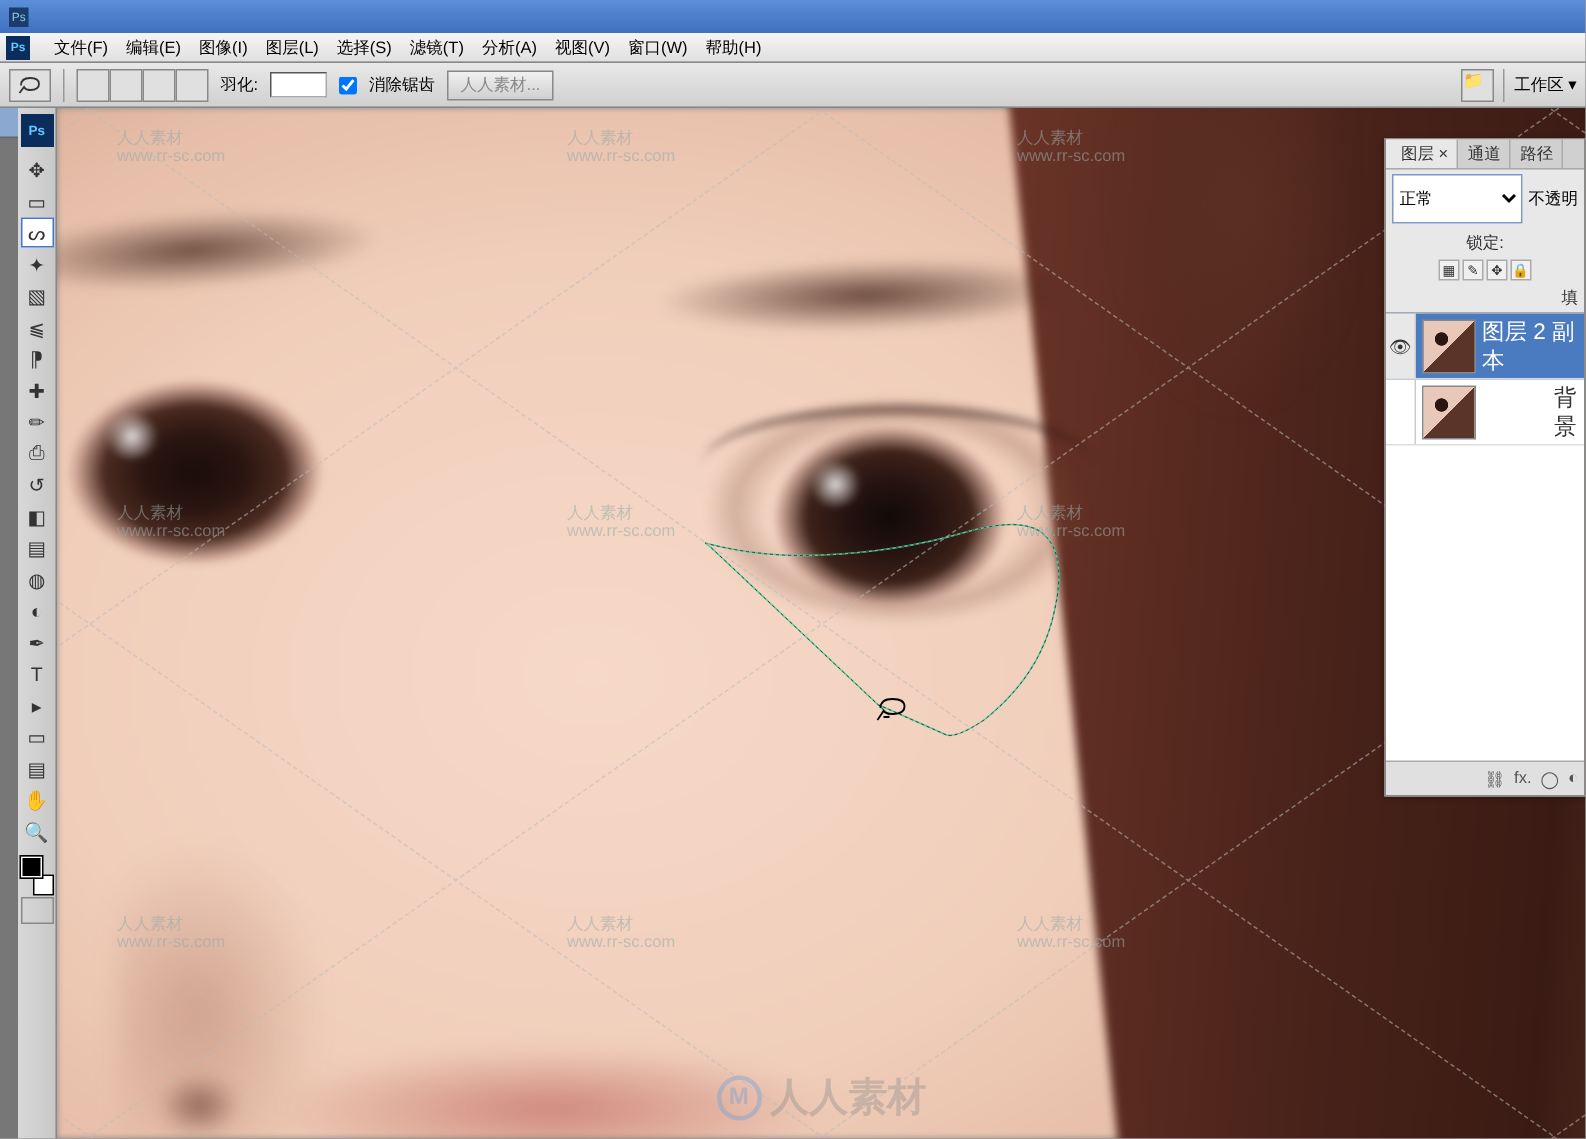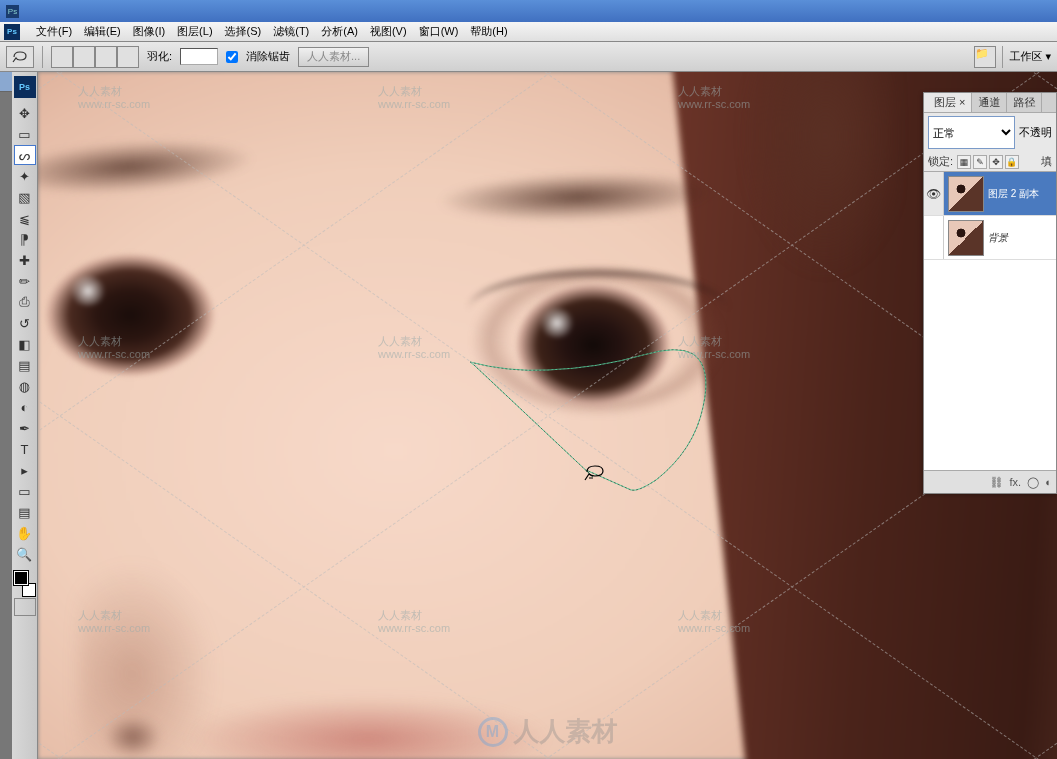--- a/index.html
+++ b/index.html
@@ -74,32 +74,32 @@
 .wm-logo-big .circ { width: 30px; height: 30px; border-radius: 50%; border: 3px solid #5aa0e0; display: flex; align-items: center; justify-content: center; color: #5aa0e0; font-weight: bold; font-size: 16px; }
 .wm-logo-big .txt { font-size: 26px; font-weight: bold; color: #888; }
 
 
 .layers-panel { position: absolute; top: 92px; right: 0; width: 134px; background: #e8e8e8; border: 1px solid #888; box-shadow: -1px 1px 4px rgba(0,0,0,0.3); }
 .layers-panel .tabs { display: flex; background: #d0d0d0; height: 20px; border-bottom: 1px solid #aaa; }
 .layers-panel .tabs .t { padding: 2px 6px; font-size: 11px; color: #333; border-right: 1px solid #aaa; }
 .layers-panel .tabs .t.act { background: #e8e8e8; padding-left: 10px; }
 .layers-panel .row1 { display: flex; align-items: center; padding: 3px 4px; gap: 4px; }
 .layers-panel select { flex: 1; height: 33px; border: 1px solid #7a9ac8; background: #fff; font-size: 11px; }
-.layers-panel .row2 { display: flex; align-items: center; padding: 2px 4px; gap: 4px; font-size: 11px; color: #333; }
+.layers-panel .row2 { display: flex; align-items: center; padding: 2px 4px; gap: 4px; font-size: 11px; color: #333; flex-direction: column; }
 .layers-panel .lock-icons { display: flex; gap: 2px; }
 .layers-panel .lock-icons div { width: 14px; height: 14px; border: 1px solid #aaa; background: #f0f0f0; font-size: 9px; display: flex; align-items: center; justify-content: center; }
 .layers-panel .list { background: #fff; border-top: 1px solid #aaa; border-bottom: 1px solid #aaa; min-height: 300px; }
 .layers-panel .layer { display: flex; align-items: center; height: 44px; border-bottom: 1px solid #ddd; }
 .layers-panel .layer.sel { background: #4a7abf; color: #fff; }
 .layers-panel .layer .vis { width: 20px; display: flex; align-items: center; justify-content: center; font-size: 12px; border-right: 1px solid #ccc; height: 100%; color: #333; }
 .layers-panel .layer.sel .vis { background: #e8e8e8; }
 .layers-panel .layer .thumb { width: 36px; height: 36px; margin: 0 4px; border: 1px solid #888; background: linear-gradient(135deg,#e8c8b8 0%,#e8c8b8 50%,#5a3428 50%,#5a3428 100%); position: relative; }
 .layers-panel .layer .thumb::after { content:""; position:absolute; top:6px; left:6px; width:12px; height:12px; background: radial-gradient(circle,#2a1510 0%,#2a1510 50%,transparent 55%); border-radius:50%; }
-.layers-panel .layer .name { flex: 1; font-size: 10px; }
-.layers-panel .layer:not(.sel) .name { font-style: italic; color: #333; }
+.layers-panel .layer .name { flex: 1; font-size: 15px; }
+.layers-panel .layer:not(.sel) .name { color: #333; margin-left: 48px; }
 .layers-panel .footer { height: 22px; background: #e0e0e0; display: flex; align-items: center; justify-content: flex-end; padding: 0 4px; gap: 6px; font-size: 11px; color: #555; }
 .layers-panel .footer span { cursor: pointer; }
 
 .red-arrow { position:absolute; top:68px; right:74px; font-size:10px; color:#b02020;}
 </style>
 </head>
 <body>
 
 <div class="titlebar">
   <div class="ps-sq">Ps</div>

